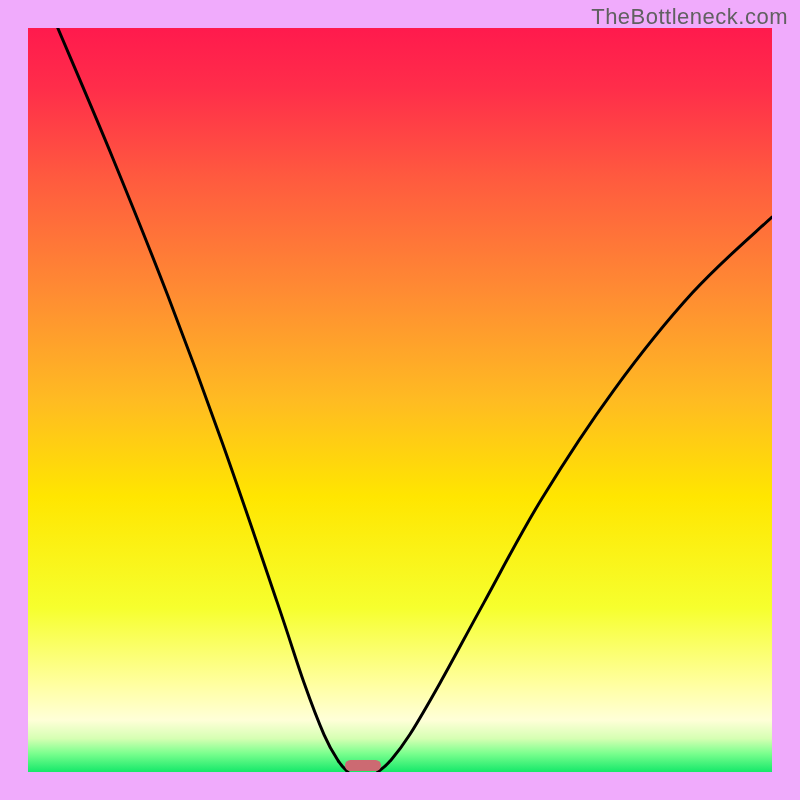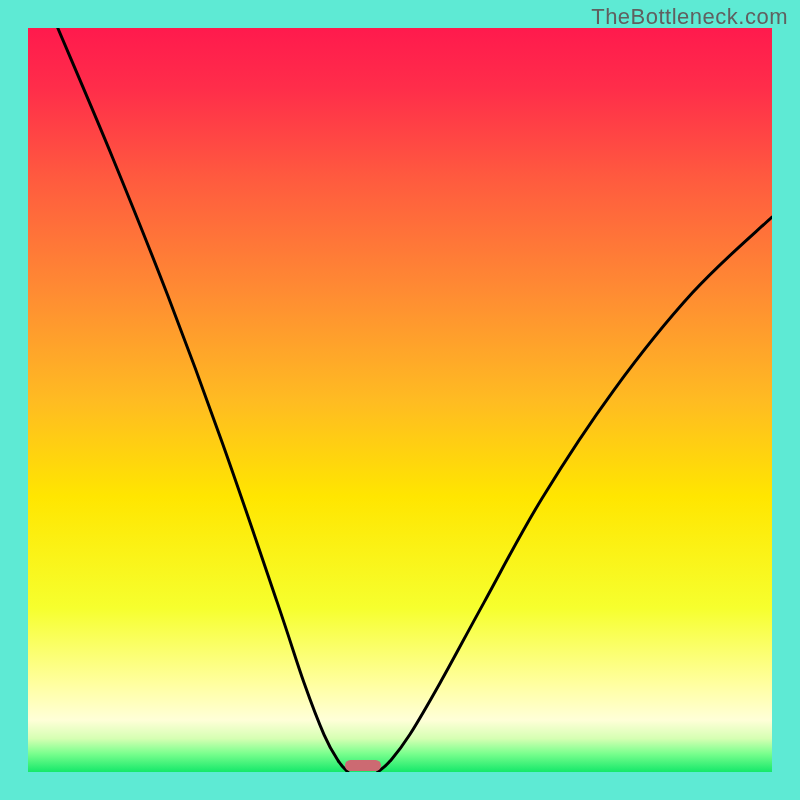--- a/index.html
+++ b/index.html
@@ -8,21 +8,21 @@
     width: 800px;
     height: 800px;
     overflow: hidden;
     background: #000;
     font-family: Arial, Helvetica, sans-serif;
   }
   .frame {
     position: relative;
     width: 800px;
     height: 800px;
-    background: #5eead4;
+    background: #f0abfc;
   }
   .watermark {
     position: absolute;
     top: 4px;
     right: 12px;
     color: #606060;
     font-size: 22px;
     font-weight: 500;
     letter-spacing: 0.5px;
     z-index: 5;

